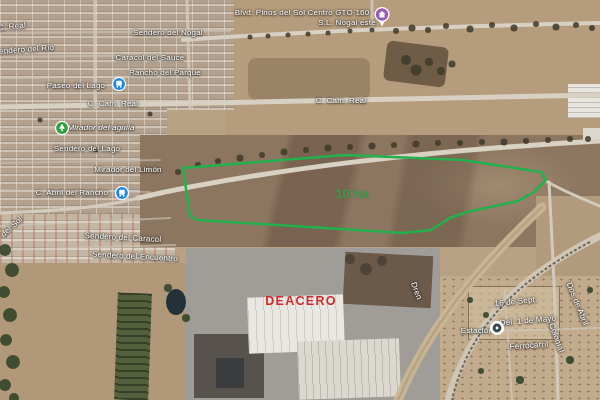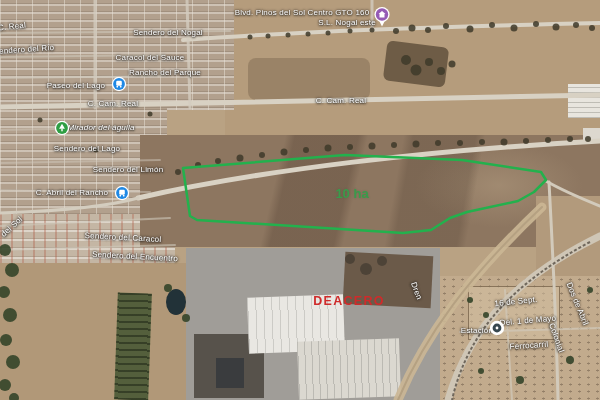--- a/index.html
+++ b/index.html
@@ -18,21 +18,21 @@
       repeating-linear-gradient(0deg, rgba(252,250,246,.45) 0 2px, rgba(118,103,88,.25) 2px 3px, transparent 3px 9px);}
   .speckle{background-image:radial-gradient(rgba(88,72,58,.45) 1px, transparent 1.6px);
            background-size:9px 7px;}
   .lbl{position:absolute;font-size:8px;line-height:1;color:#fff;white-space:nowrap;
        letter-spacing:.2px;
        text-shadow:0 0 2px rgba(45,42,38,.95),0 0 3px rgba(45,42,38,.75),0 1px 2px rgba(45,42,38,.85);
        transform:translate(-50%,-50%) rotate(var(--r,0deg));}
   .lbl-area{position:absolute;font-size:13px;color:#3a9b4b;font-weight:600;
        text-shadow:0 0 2px rgba(60,80,55,.35);transform:translate(-50%,-50%);}
   .lbl-site{position:absolute;font-size:12.5px;color:#cf2b2b;font-weight:700;
-       letter-spacing:1.3px;transform:translate(-50%,-50%);text-shadow:none;margin-left:48px;}
+       letter-spacing:1.3px;transform:translate(-50%,-50%);text-shadow:none;}
   .marker{position:absolute;transform:translate(-50%,-50%);}
   svg{display:block;}
   #overlay{position:absolute;left:0;top:0;pointer-events:none;}
 </style>
 </head>
 <body>
 
 <div id="stage">
 
   <div class="layer" style="left:225px;top:0;width:375px;height:148px;background:#b59c7c;"></div>
@@ -172,21 +172,21 @@
   <span class="lbl" style="left:76px;top:86px;">Paseo del Lago</span>
   <span class="lbl" style="left:168px;top:33px;">Sendero del Nogal</span>
   <span class="lbl" style="left:150px;top:58px;">Caracol del Sauce</span>
   <span class="lbl" style="left:165px;top:73px;">Rancho del Parque</span>
   <span class="lbl" style="left:302px;top:13px;">Blvd. Pinos del Sol Centro GTO 160</span>
   <span class="lbl" style="left:347px;top:23px;">S.L. Nogal este</span>
   <span class="lbl" style="left:113px;top:104px;">C. Cam. Real</span>
   <span class="lbl" style="left:341px;top:101px;">C. Cam. Real</span>
   <span class="lbl" style="left:87px;top:117px;margin-top:32px;">Sendero del Lago</span>
   <span class="lbl" style="left:101px;top:128px;font-style:italic;">Mirador del águila</span>
-  <span class="lbl" style="left:128px;top:170px;">Sendero del Limón</span>
+  <span class="lbl" style="left:128px;top:170px;">Mirador del Limón</span>
   <span class="lbl" style="left:72px;top:193px;">C. Abril del Rancho</span>
   <span class="lbl" style="left:12px;top:227px;--r:-42deg;">del Sol</span>
   <span class="lbl" style="left:123px;top:238px;--r:3deg;">Sendero del Caracol</span>
   <span class="lbl" style="left:135px;top:257px;--r:3deg;">Sendero del Encuentro</span>
   <span class="lbl" style="left:416px;top:291px;--r:70deg;">Dren</span>
   <span class="lbl" style="left:516px;top:302px;--r:-6deg;">16 de Sept.</span>
   <span class="lbl" style="left:577px;top:304px;--r:68deg;">Dos de Abril</span>
   <span class="lbl" style="left:528px;top:321px;--r:-5deg;">Del. 1 de Mayo</span>
   <span class="lbl" style="left:477px;top:331px;">Estación</span>
   <span class="lbl" style="left:529px;top:346px;--r:-4deg;">Ferrocarril</span>

